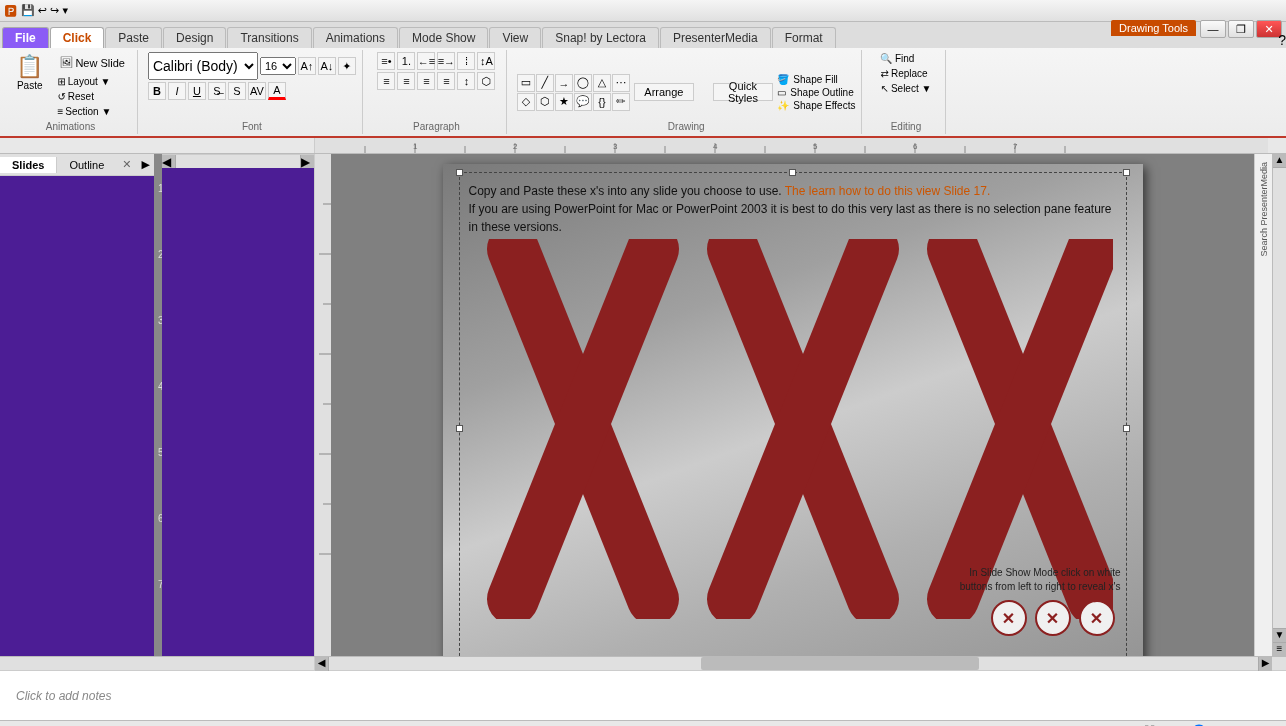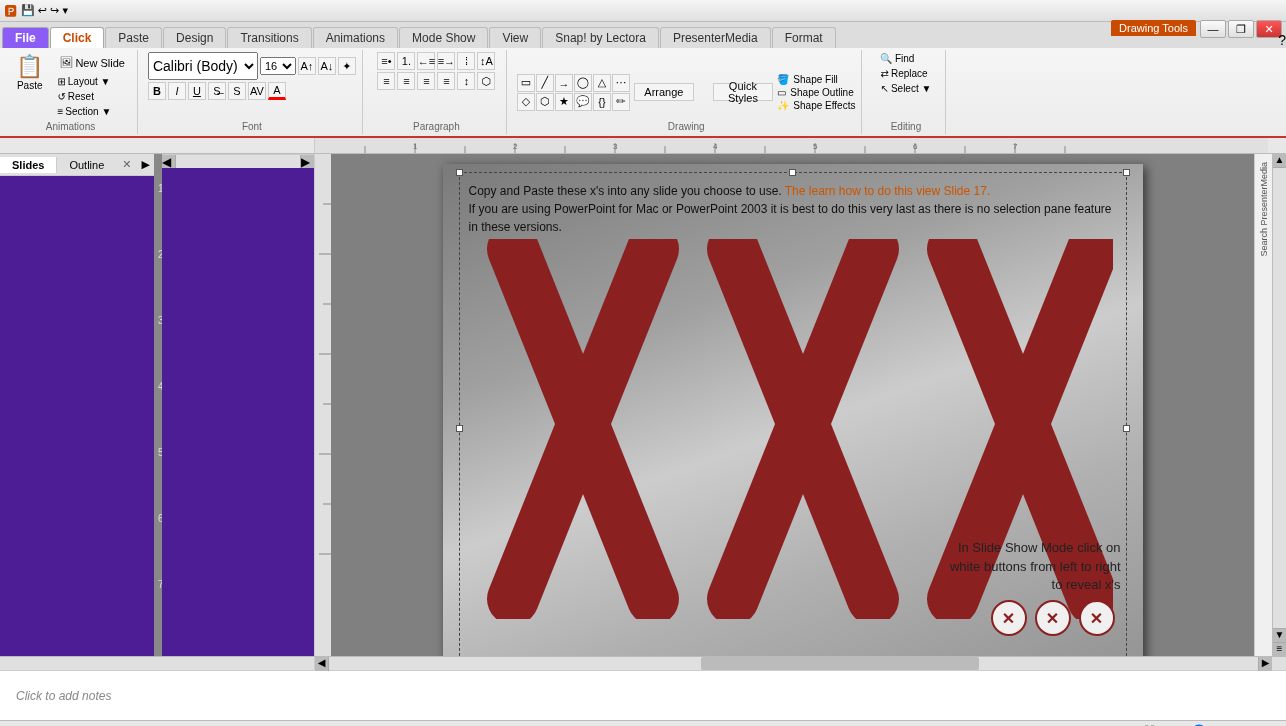--- a/index.html
+++ b/index.html
@@ -460,21 +460,21 @@
               <line x1="20" y1="10" x2="160" y2="360" stroke="#8b2020" stroke-width="52" stroke-linecap="round"></line>
               <line x1="160" y1="10" x2="20" y2="360" stroke="#8b2020" stroke-width="52" stroke-linecap="round"></line>
             </g>
 
             <g transform="translate(460,0)">
               <line x1="20" y1="10" x2="160" y2="360" stroke="#8b2020" stroke-width="52" stroke-linecap="round"></line>
               <line x1="160" y1="10" x2="20" y2="360" stroke="#8b2020" stroke-width="52" stroke-linecap="round"></line>
             </g>
           </svg>
 
-          <div style="position:absolute; bottom:100px; right:22px; font-size:13px; color:#222; text-align:right; width:180px; line-height:1.4;">In Slide Show Mode click on white buttons  from left to right to reveal x's</div>
+          <div style="position:absolute; bottom:100px; right:22px; font-size:10px; color:#222; text-align:right; width:180px; line-height:1.4;">In Slide Show Mode click on white buttons  from left to right to reveal x's</div>
 
           <div style="position:absolute; bottom:58px; right:28px; display:flex; gap:8px;">
             <div style="width:36px; height:36px; border-radius:50%; border:2px solid #8b2020; background:#f0f0f0; display:flex; align-items:center; justify-content:center; cursor:pointer; font-weight:bold; color:#8b2020; font-size:16px;">✕</div>
             <div style="width:36px; height:36px; border-radius:50%; border:2px solid #8b2020; background:#f0f0f0; display:flex; align-items:center; justify-content:center; cursor:pointer; font-weight:bold; color:#8b2020; font-size:16px;">✕</div>
             <div style="width:36px; height:36px; border-radius:50%; border:2px solid #8b2020; background:#f0f0f0; display:flex; align-items:center; justify-content:center; cursor:pointer; font-weight:bold; color:#8b2020; font-size:16px;">✕</div>
           </div>
 
         </div>
       </div>
     </div>

